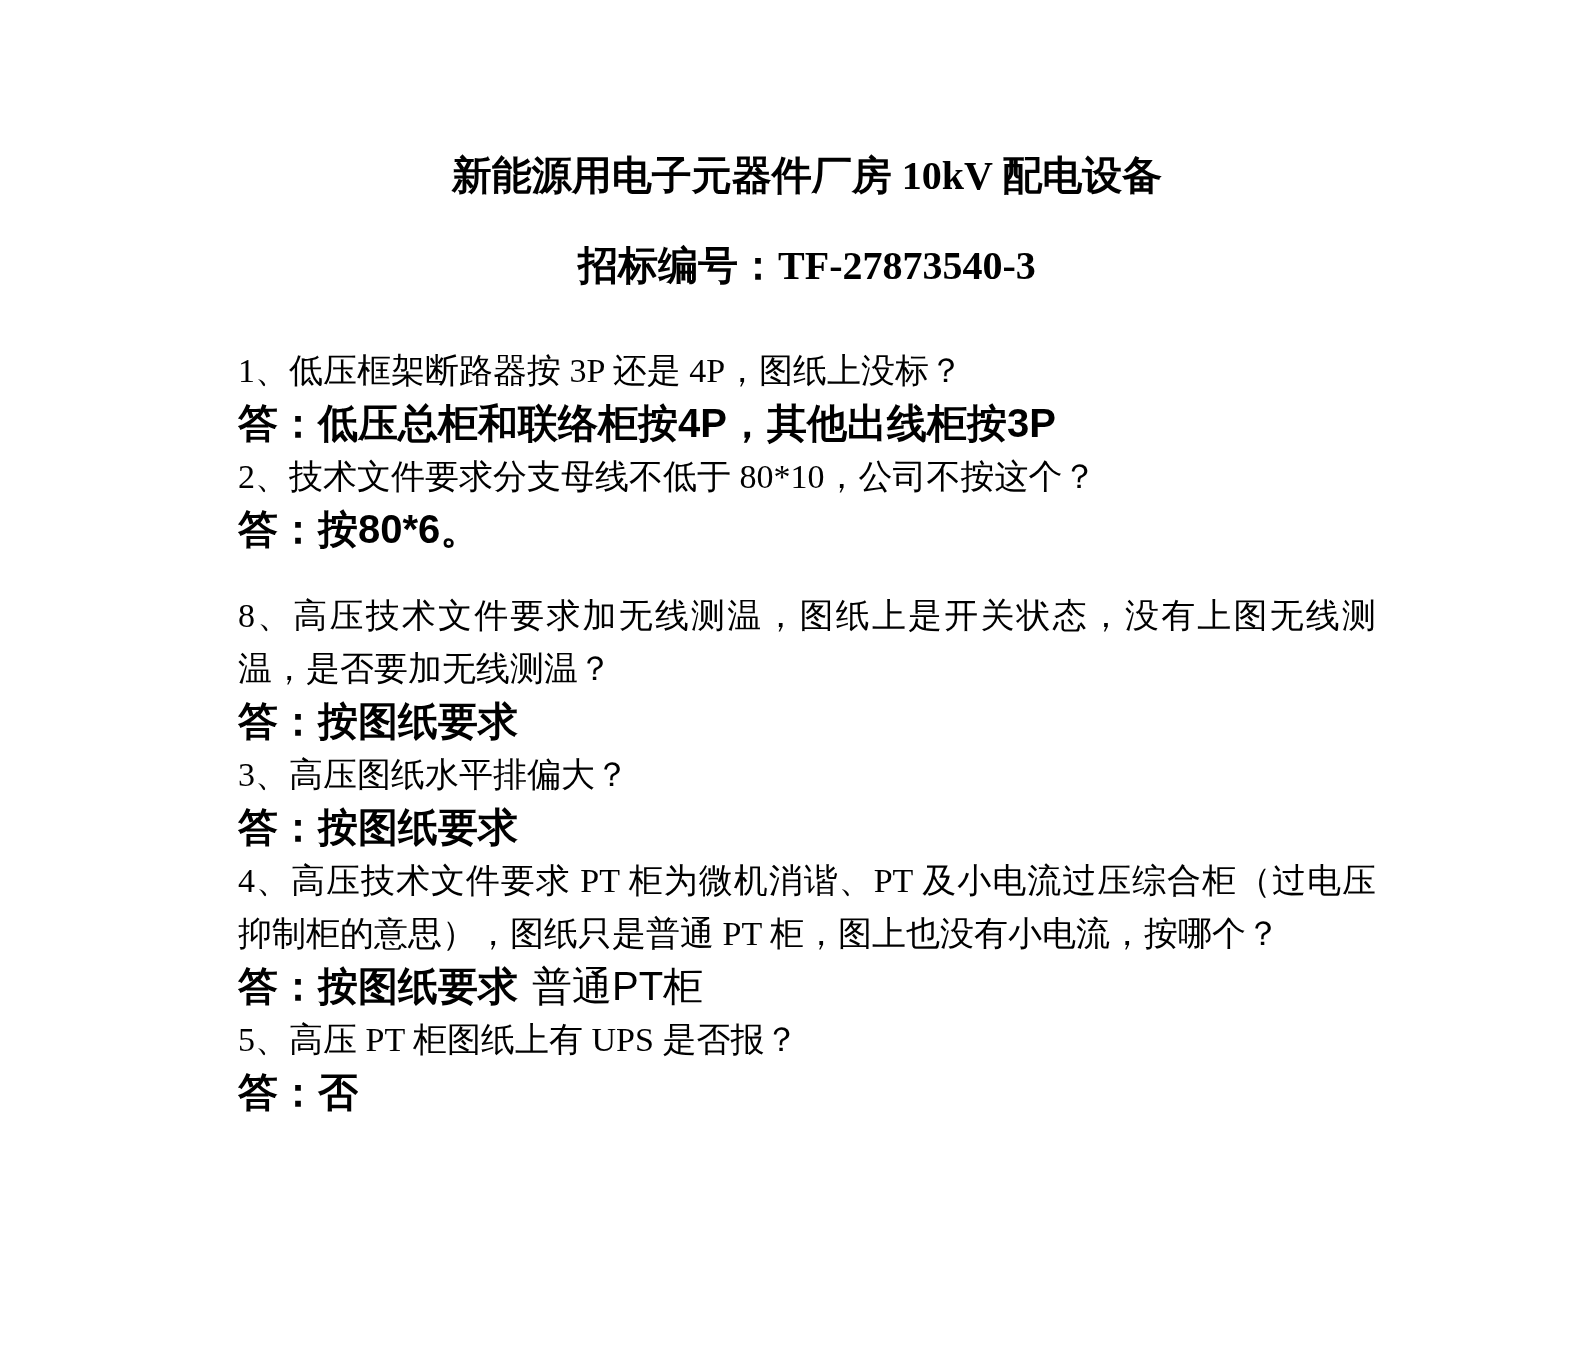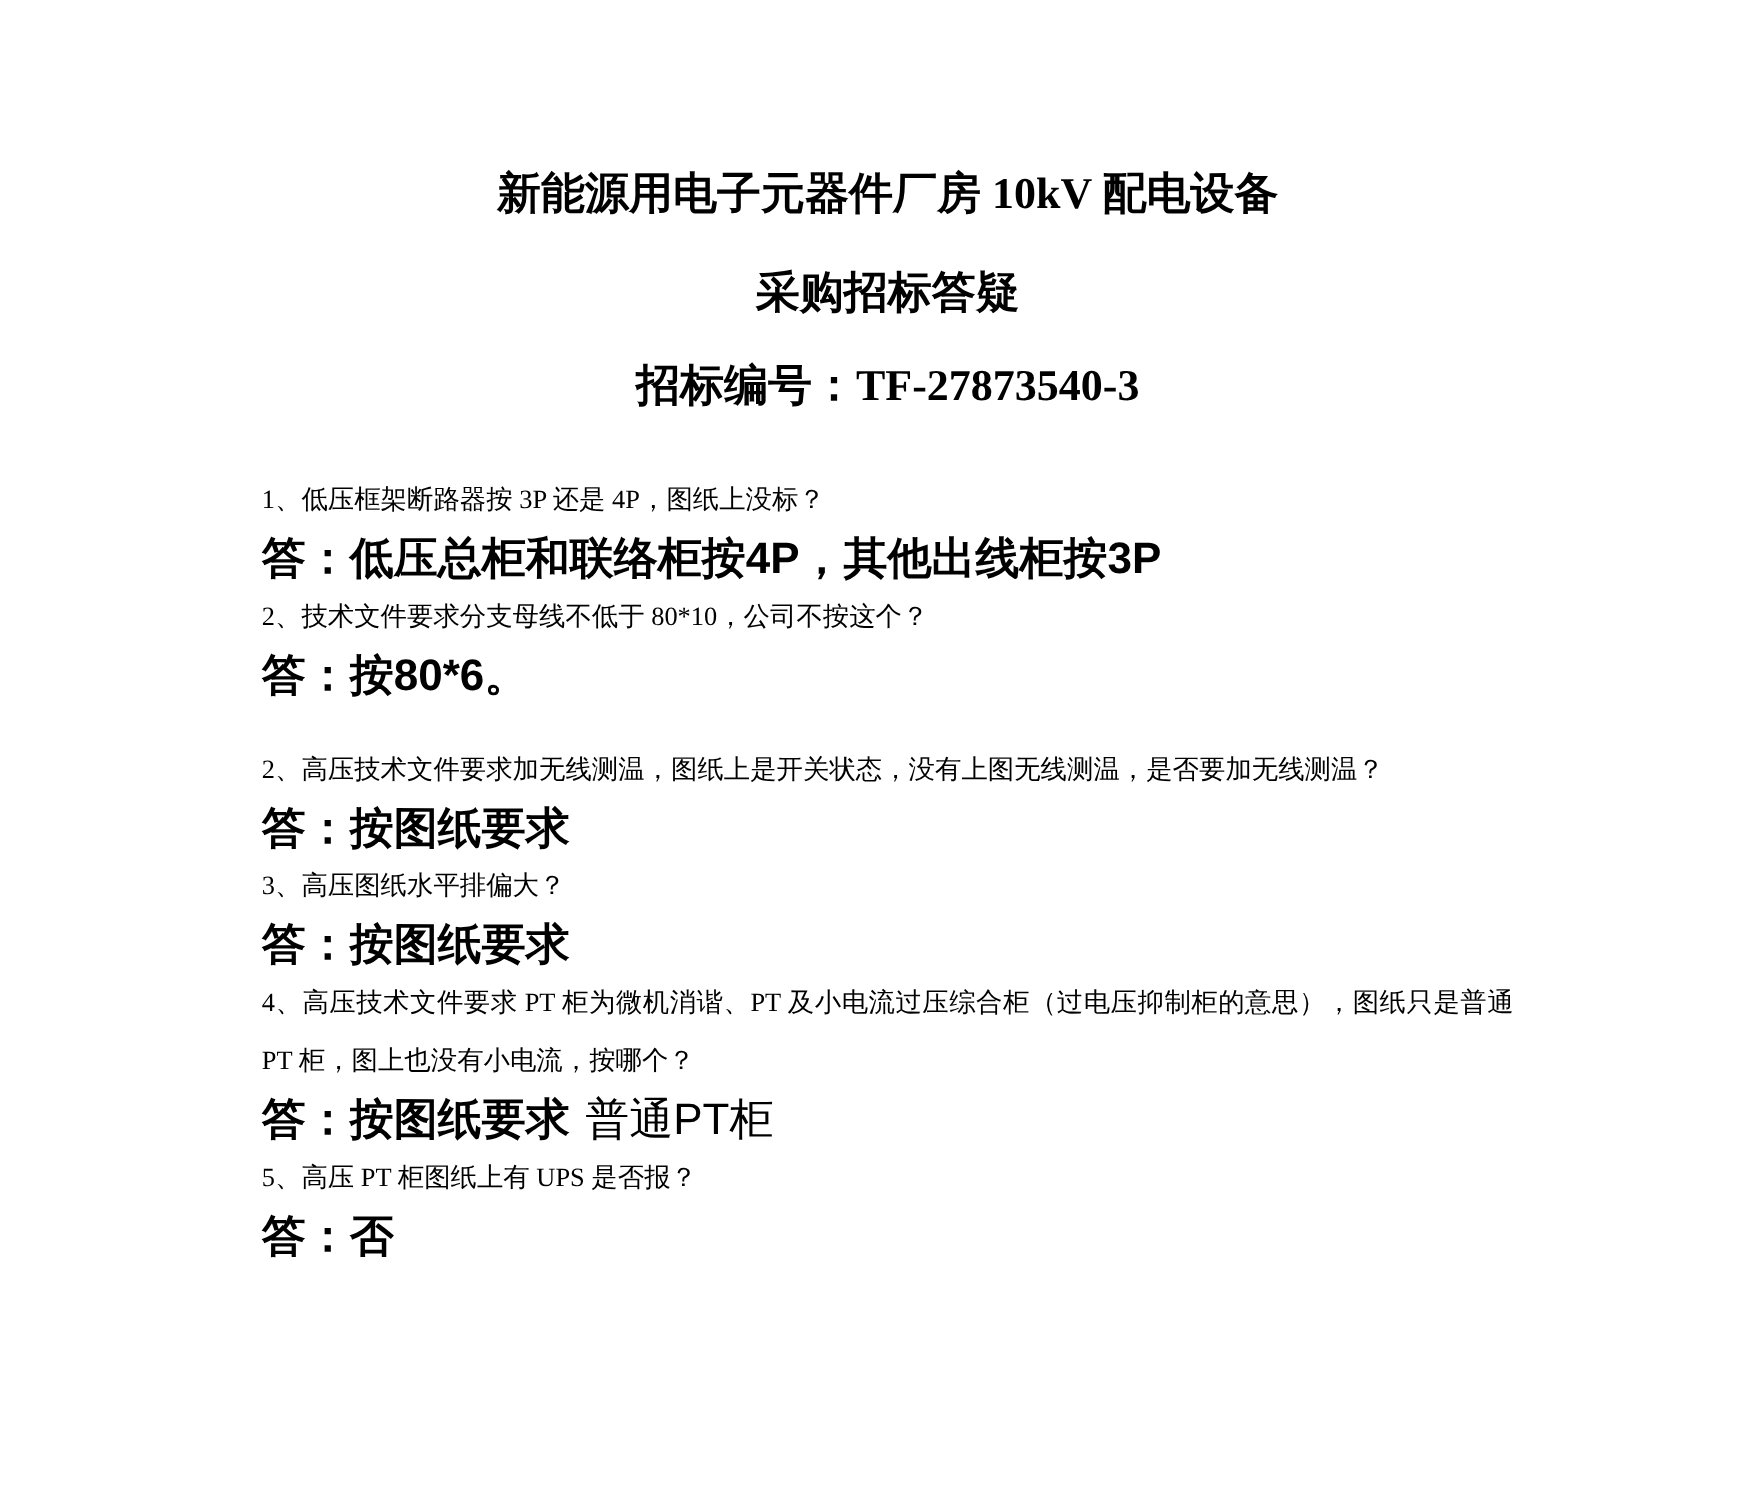--- a/index.html
+++ b/index.html
@@ -30,21 +30,21 @@
     }
     .title    { margin-bottom: 42px; }
     .subtitle { margin-bottom: 37px; }
     .bid      { margin-bottom: 54px; }
 
     .qa-item { margin: 0; }
 
     .q {
       font-family: "Liberation Serif", serif;
       font-weight: normal;
-      font-size: 24px;
+      font-size: 34px;
       line-height: 53px;
       margin: 0;
       text-align: justify;
     }
     .a {
       font-family: "Liberation Sans", sans-serif;
       font-weight: bold;
       font-size: 40px;
       line-height: 53px;
       margin: 0;
@@ -55,36 +55,35 @@
       margin-left: 14px;
     }
   </style>
 </head>
 <body>
 
 <div class="doc">
 
   <p class="heading title">新能源用电子元器件厂房 10kV 配电设备</p>
 
-  <p class="heading subtitle">采购招标答疑</p>
 
   <p class="heading bid">招标编号：TF-27873540-3</p>
 
   <div class="qa-item">
     <p class="q">1、低压框架断路器按 3P 还是 4P，图纸上没标？</p>
     <p class="a">答：低压总柜和联络柜按4P，其他出线柜按3P</p>
   </div>
 
   <div class="qa-item">
     <p class="q">2、技术文件要求分支母线不低于 80*10，公司不按这个？</p>
     <p class="a">答：按80*6。</p>
   </div>
 
   <div class="qa-item">
-    <p class="q gap-before">2、高压技术文件要求加无线测温，图纸上是开关状态，没有上图无线测温，是否要加无线测温？</p>
+    <p class="q gap-before">8、高压技术文件要求加无线测温，图纸上是开关状态，没有上图无线测温，是否要加无线测温？</p>
     <p class="a">答：按图纸要求</p>
   </div>
 
   <div class="qa-item">
     <p class="q">3、高压图纸水平排偏大？</p>
     <p class="a">答：按图纸要求</p>
   </div>
 
   <div class="qa-item">
     <p class="q">4、高压技术文件要求 PT 柜为微机消谐、PT 及小电流过压综合柜（过电压抑制柜的意思），图纸只是普通 PT 柜，图上也没有小电流，按哪个？</p>

